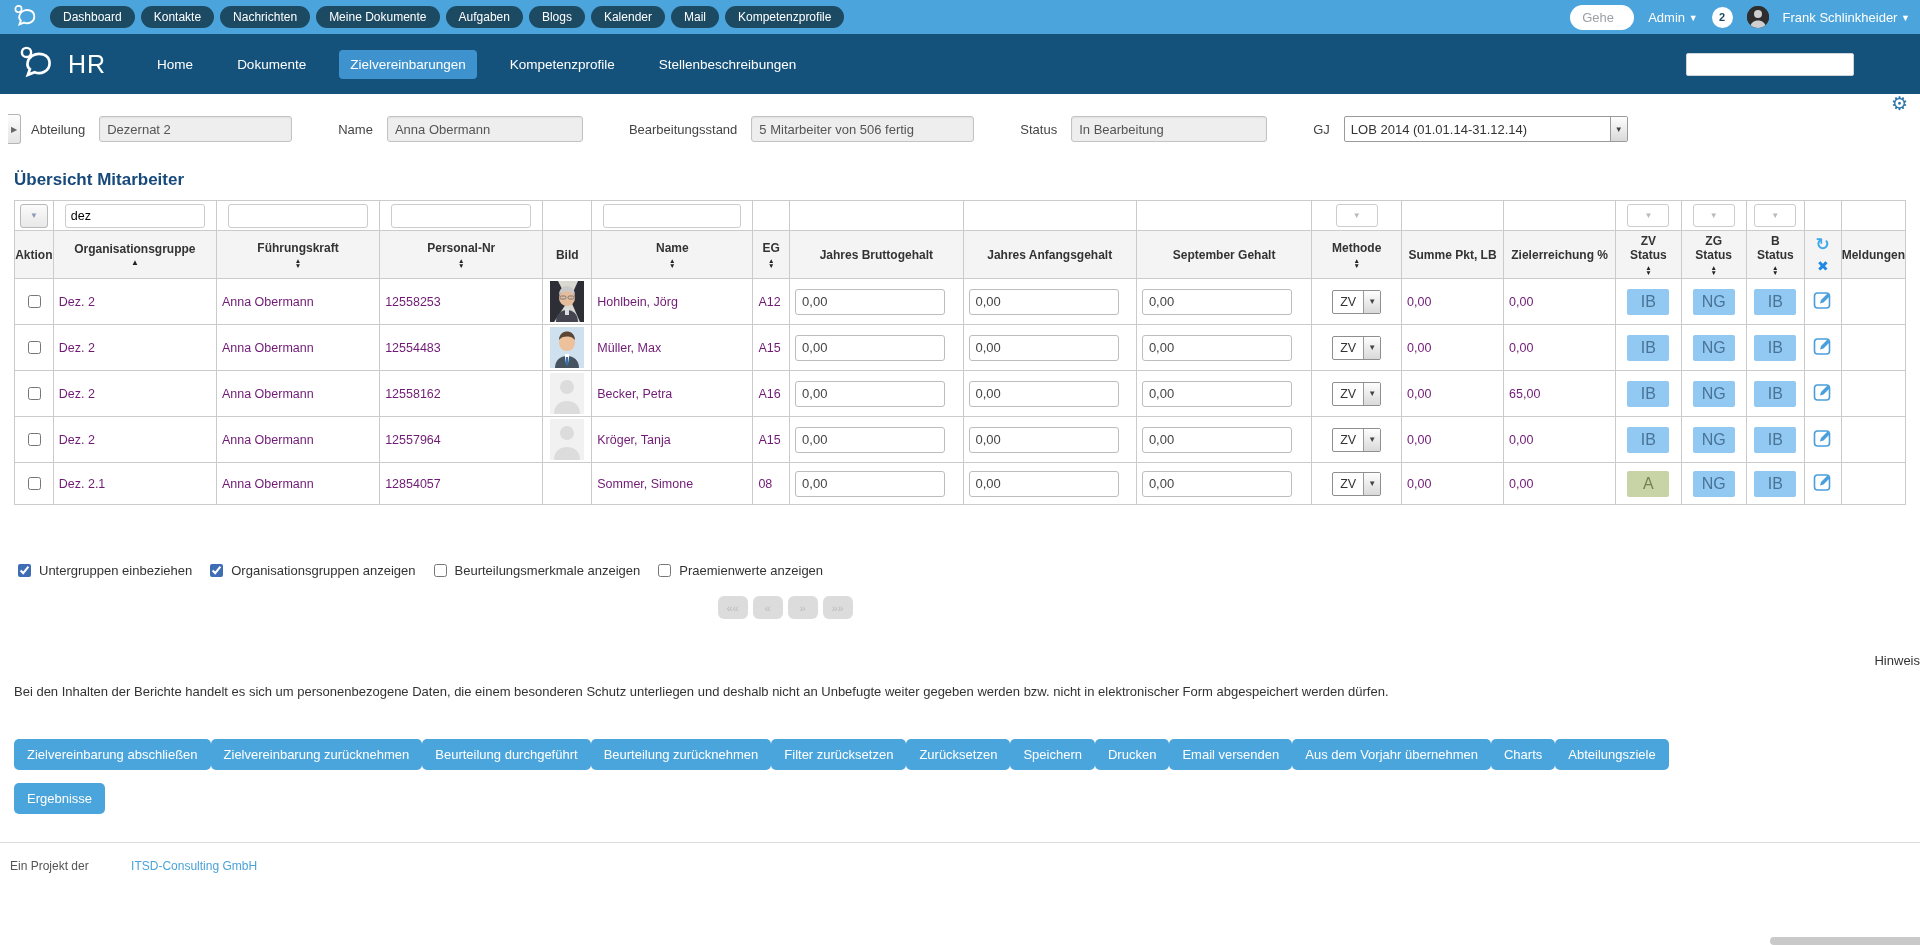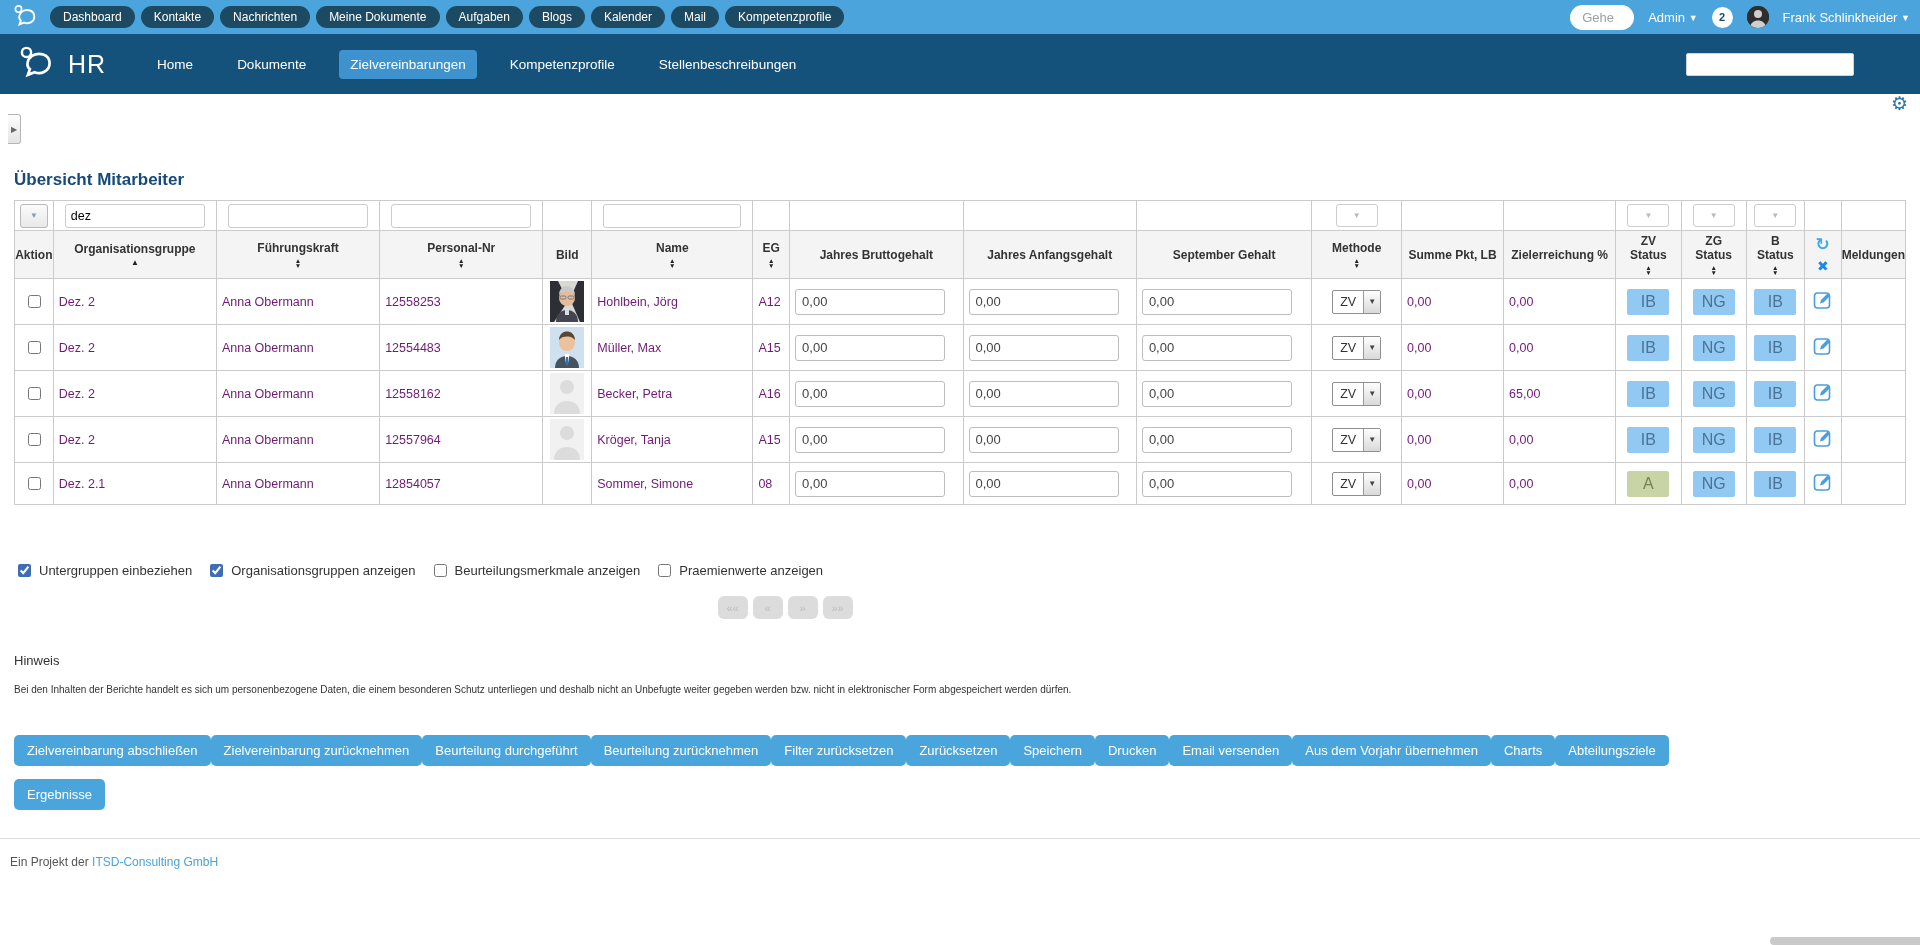--- a/index.html
+++ b/index.html
@@ -79,32 +79,32 @@
   .icon-close { color:#1E88E5; font-size:14px; font-weight:bold; line-height:1; cursor:pointer; }
   .bild-cell,.center { text-align:center; }
 
   
   .options { display:flex; align-items:center; gap:14px; margin:56px 0 0 14px; font-size:13px; }
   .options label { display:flex; align-items:center; gap:5px; cursor:pointer; }
   .options input { accent-color:#3E6DB5; width:13px; height:13px; }
   .pager { display:flex; gap:5px; justify-content:center; margin:16px 0 0 0; transform:translateX(-175px); }
   .pager button { width:30px; height:23px; border:none; border-radius:6px; background:#DCDCDC; color:#bdbdbd;
     font-size:11px; cursor:default; font-family:inherit; }
-  .hinweis-title { font-size:13px; margin:34px 0 0 14px; }
-  .hinweis-text { font-size:10px; margin:16px 14px 0 14px; }
+  .hinweis-title { font-size:13px; margin:34px 0 0 14px;text-align:right; }
+  .hinweis-text { font-size:13px; margin:16px 14px 0 14px; }
 
   
   .actions { display:flex; flex-wrap:wrap; margin:40px 14px 0 14px; }
   .actions.second { margin-top:13px; }
   .btn { background:#4BA5DD; color:#fff; border:none; border-radius:5px; padding:8px 13px;
     font-size:13px; cursor:pointer; white-space:nowrap; font-family:inherit; }
 
   
   .footer { border-top:1px solid #ddd; margin-top:28px; padding:16px 0 0 10px; font-size:12px; color:#555; }
-  .footer a { color:#4AA3D8; text-decoration:none; }
+  .footer a { color:#4AA3D8; text-decoration:none;margin-left:39px; }
   .hscrollbar { position:absolute; right:0; bottom:0; width:150px; height:8px; background:#c9c9c9; border-radius:4px 0 0 4px; }
 </style>
 </head>
 <body>
 
 <div class="topbar">
   <svg class="logo" viewBox="0 0 32 28">
     <circle cx="9" cy="5.5" r="3.4" fill="none" stroke="#fff" stroke-width="1.8"></circle>
     <path d="M13 8c5-3 13-1.5 13 5.5 0 6-6.5 8.5-11 6.5L10 22l1.5-4.2C8.5 15.5 9.5 10.5 13 8z" fill="none" stroke="#fff" stroke-width="2"></path>
   </svg>
@@ -146,20 +146,35 @@
       <a href="#" class="active">Zielvereinbarungen</a>
       <a href="#" class="">Kompetenzprofile</a>
       <a href="#" class="">Stellenbeschreibungen</a>
     </nav>
   <input class="app-search" value="" style="">
 </div>
 
 <div class="filterbar">
   <span class="gear">⚙</span>
   <span class="panel-handle">▶</span>
+  <span id="filter-fields" style="display:flex;align-items:center;flex:1;">
+      <span class="f-label">Abteilung</span>
+      <input class="f-input" value="Dezernat 2" style="width: 193px;">
+      <span class="f-label">Name</span>
+      <input class="f-input" value="Anna Obermann" style="width: 196px;">
+      <span class="f-label">Bearbeitungsstand</span>
+      <input class="f-input" value="5 Mitarbeiter von 506 fertig" style="width: 223px;">
+      <span class="f-label">Status</span>
+      <input class="f-input" value="In Bearbeitung" style="width: 196px;">
+      <span class="f-label">GJ</span>
+      <span class="f-select">
+        <span class="sel-text">LOB 2014 (01.01.14-31.12.14)</span>
+        <span class="sel-btn">▼</span>
+      </span>
+    </span>
 </div>
 
 <h2 class="section">Übersicht Mitarbeiter</h2>
 
 <table class="grid">
   <colgroup id="grid-cols">
       <col style="width:38px">
       <col style="width:160px">
       <col style="width:160px">
       <col style="width:160px">

